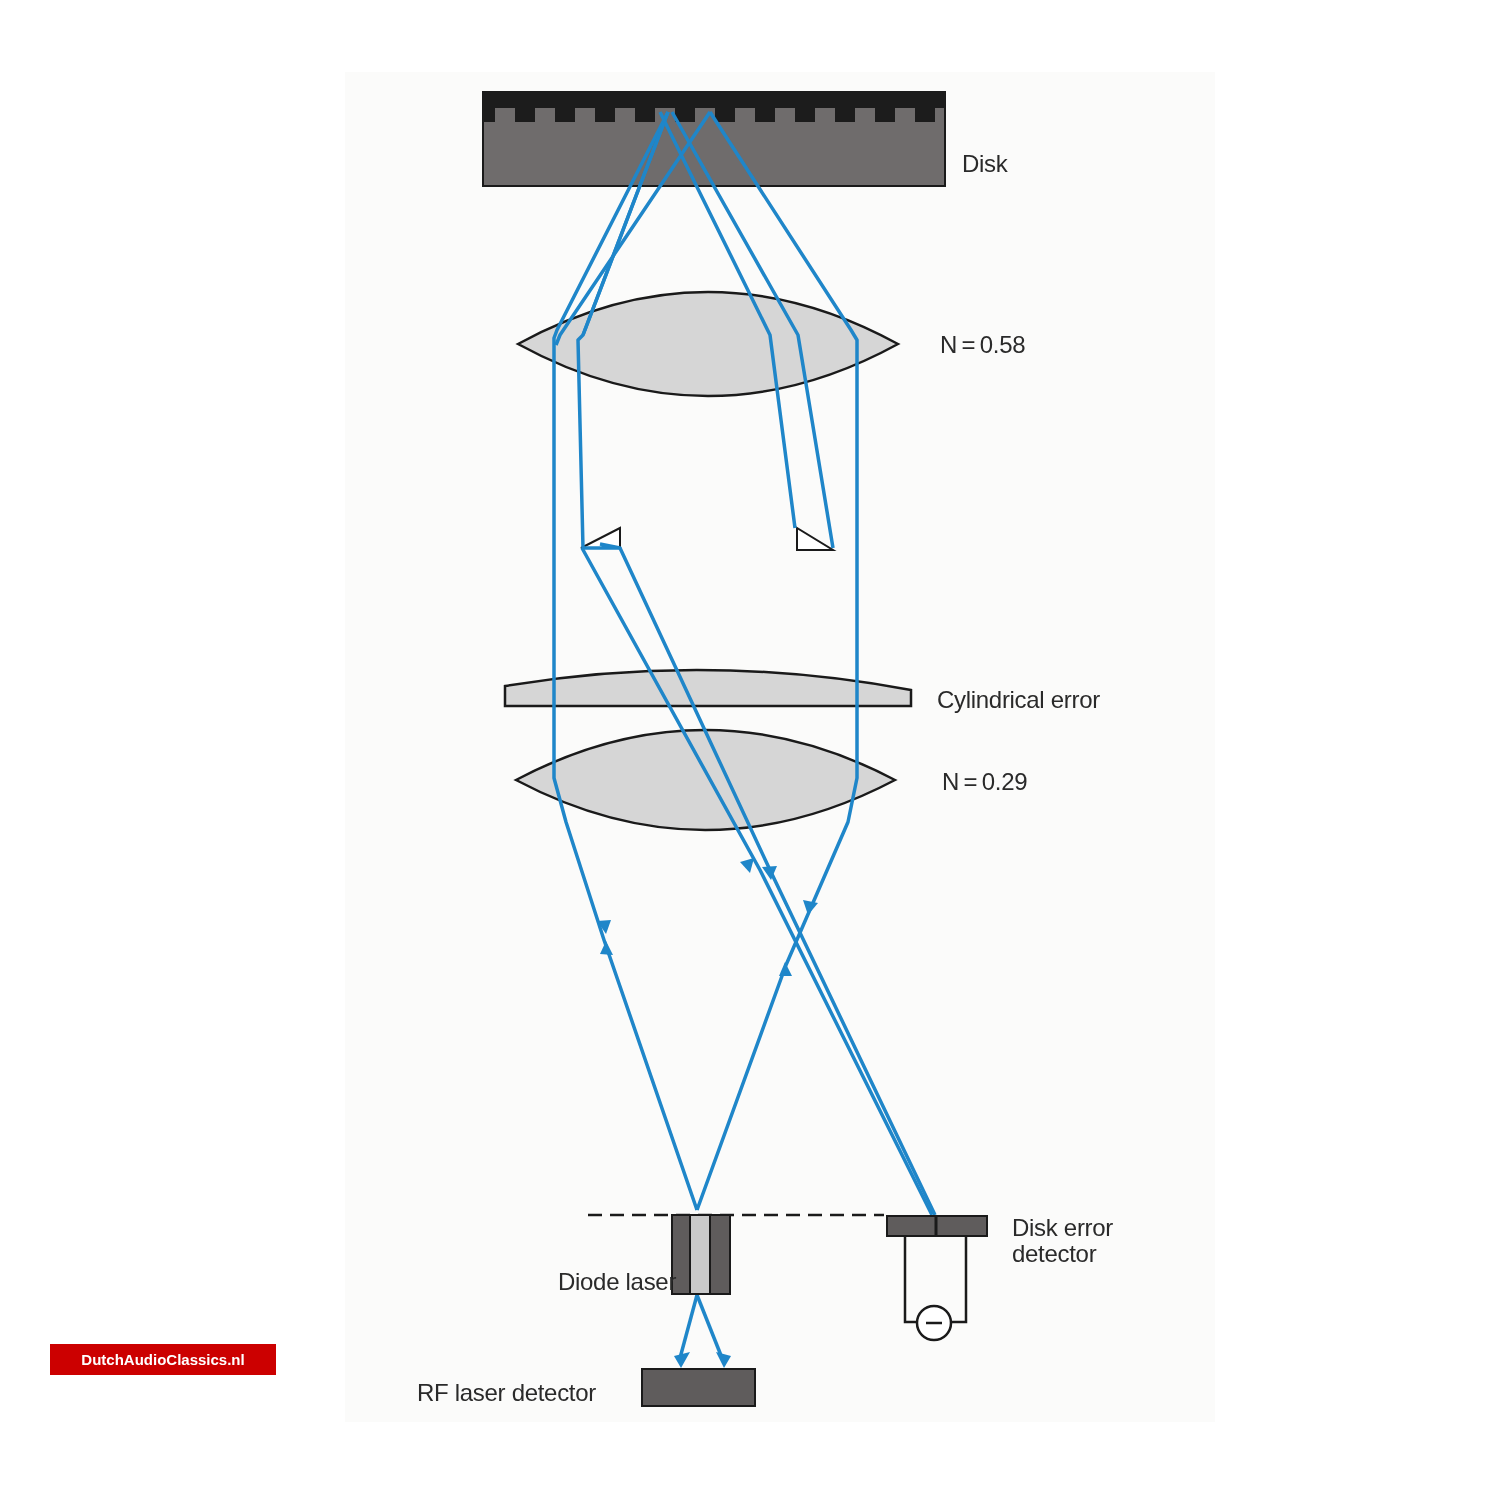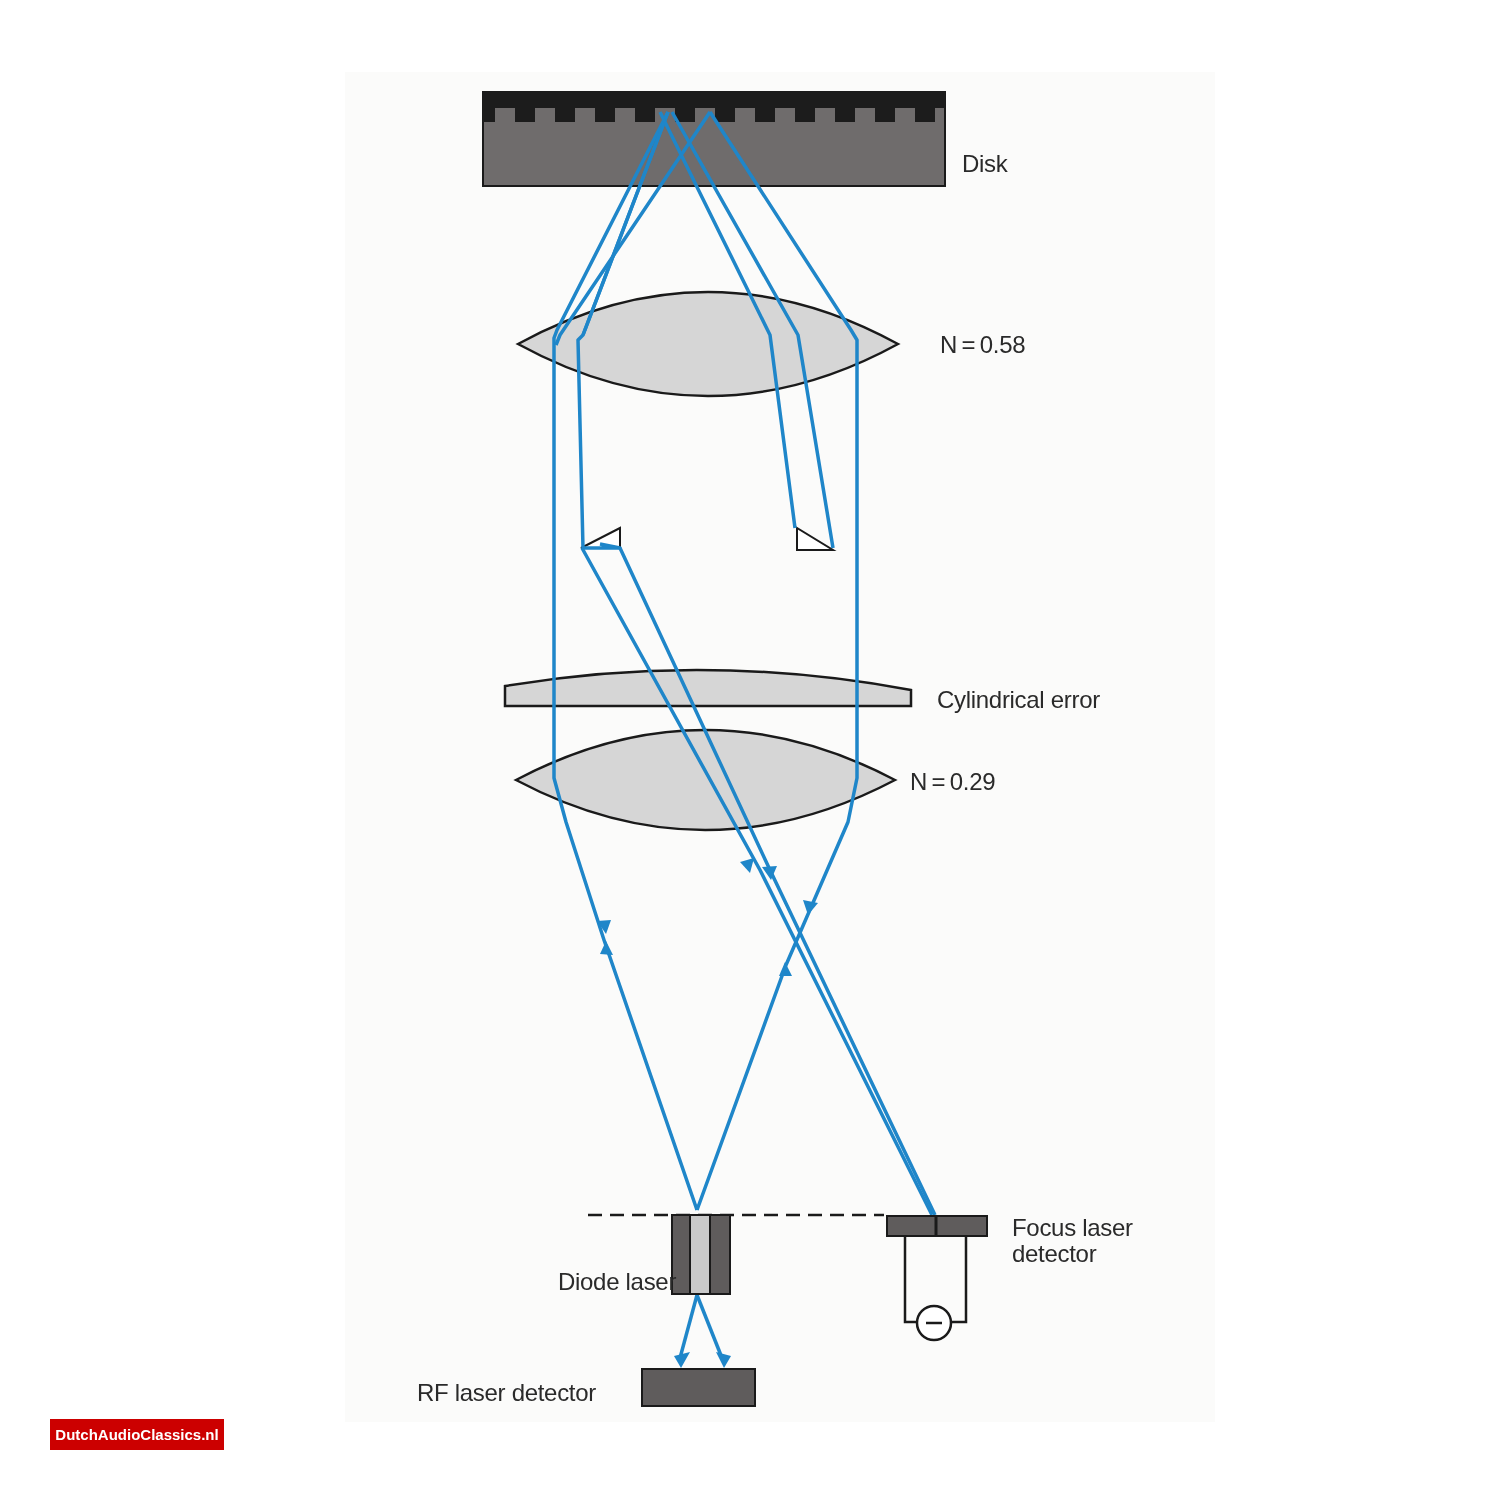--- a/index.html
+++ b/index.html
@@ -1,21 +1,21 @@
 <!DOCTYPE html>
 <html><head>
 <meta charset="utf-8">
 <style>
   html, body { margin: 0; padding: 0; background: #ffffff; }
   body { width: 1500px; height: 1500px; position: relative; overflow: hidden; font-family: "Liberation Sans", "DejaVu Sans", sans-serif; }
   .page { position: absolute; left: 345px; top: 72px; width: 870px; height: 1350px; background: #fbfbfa; }
   svg.diagram { position: absolute; left: 0; top: 0; width: 1500px; height: 1500px; }
   .label { position: absolute; color: #2a2a2a; font-size: 24px; letter-spacing: -0.3px; white-space: nowrap; }
   .label.two-line { line-height: 26px; white-space: pre-line; }
-  .watermark { position: absolute; left: 50px; top: 1419px; width: 174px; height: 31px; background: #cc0000; color: #ffffff; font-weight: bold; font-size: 15px; display: flex; align-items: center; justify-content: center; font-family: "Liberation Sans", sans-serif; }
+  .watermark { position: absolute; left: 50px; top: 1344px; width: 226px; height: 31px; background: #cc0000; color: #ffffff; font-weight: bold; font-size: 15px; display: flex; align-items: center; justify-content: center; font-family: "Liberation Sans", sans-serif; }
 </style>
 </head>
 <body>
 
 <div class="page"></div>
 
 <svg class="diagram" viewBox="0 0 1500 1500" xmlns="http://www.w3.org/2000/svg">
   <defs>
     <marker id="arrowDown" viewBox="0 0 10 10" refX="5" refY="5" markerWidth="5" markerHeight="5" orient="auto">
       <path d="M0,0 L10,5 L0,10 z" fill="#1f86c9"></path>
@@ -94,21 +94,21 @@
     <circle cx="934" cy="1323" r="17" fill="#ffffff" stroke="#1a1a1a" stroke-width="2.5"></circle>
     <line x1="926" y1="1323" x2="942" y2="1323" stroke="#1a1a1a" stroke-width="2.5"></line>
   </g>
 
   <rect x="642" y="1369" width="113" height="37" fill="#5f5c5c" stroke="#1a1a1a" stroke-width="2"></rect>
 </svg>
 
 <div class="label" style="left:962px; top:150px;">Disk</div>
 <div class="label" style="left:940px; top:331px;">N = 0.58</div>
 <div class="label" style="left:937px; top:686px;">Cylindrical error</div>
-<div class="label" style="left:910px; top:768px;">N = 0.29</div>
-<div class="label two-line" style="left:1012px; top:1215px;">Focus laser
+<div class="label" style="left:942px; top:768px;">N = 0.29</div>
+<div class="label two-line" style="left:1012px; top:1215px;">Disk error
 detector</div>
 <div class="label" style="left:530px; top:1268px;margin-left:28px;">Diode laser</div>
 <div class="label" style="left:417px; top:1379px;">RF laser detector</div>
 
 <div class="watermark">
     <span>DutchAudioClassics.nl</span>
   </div>
 
 </body></html>

